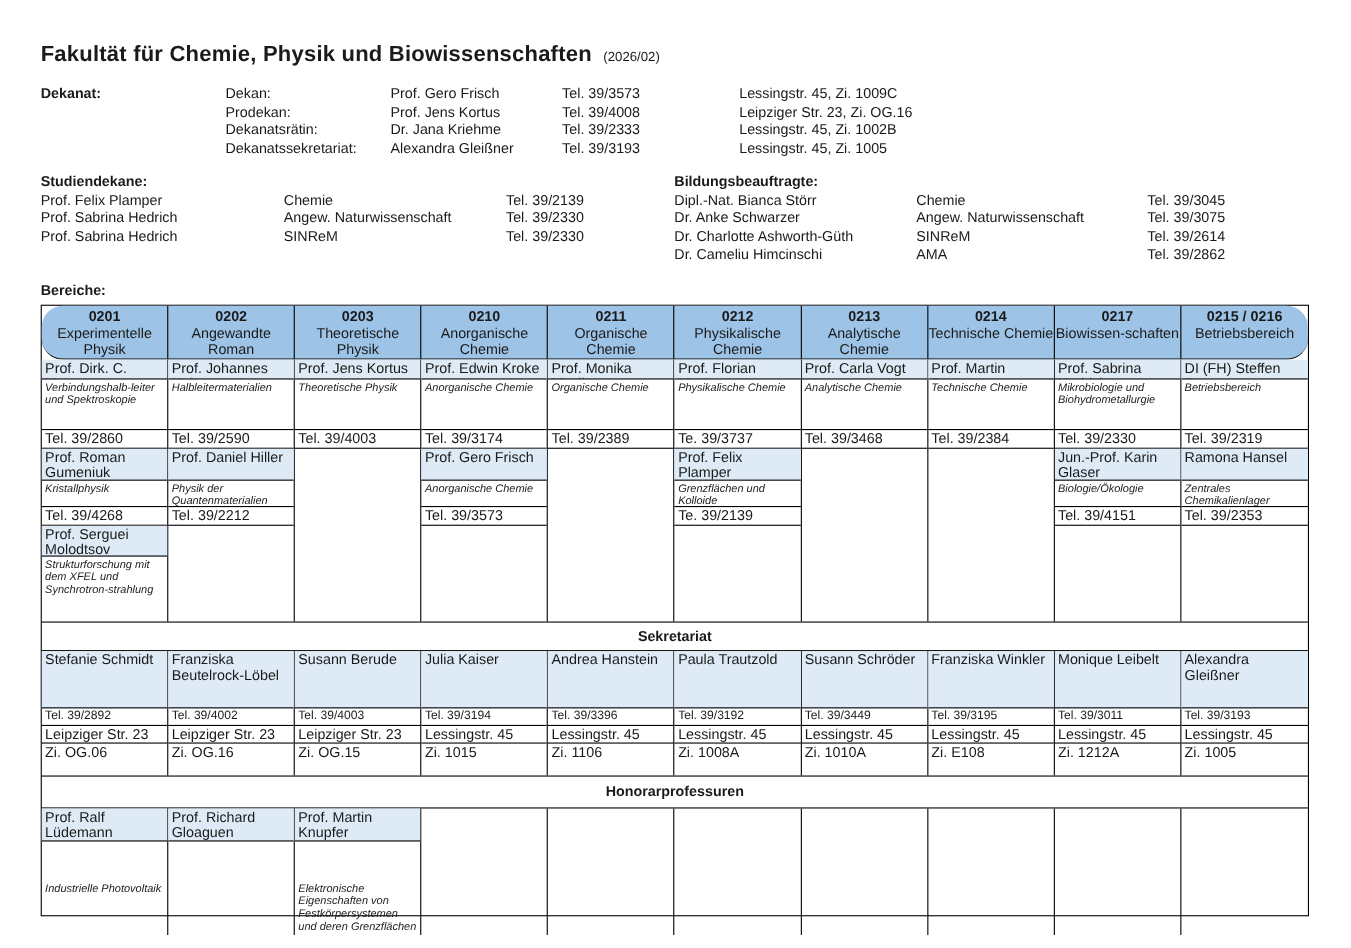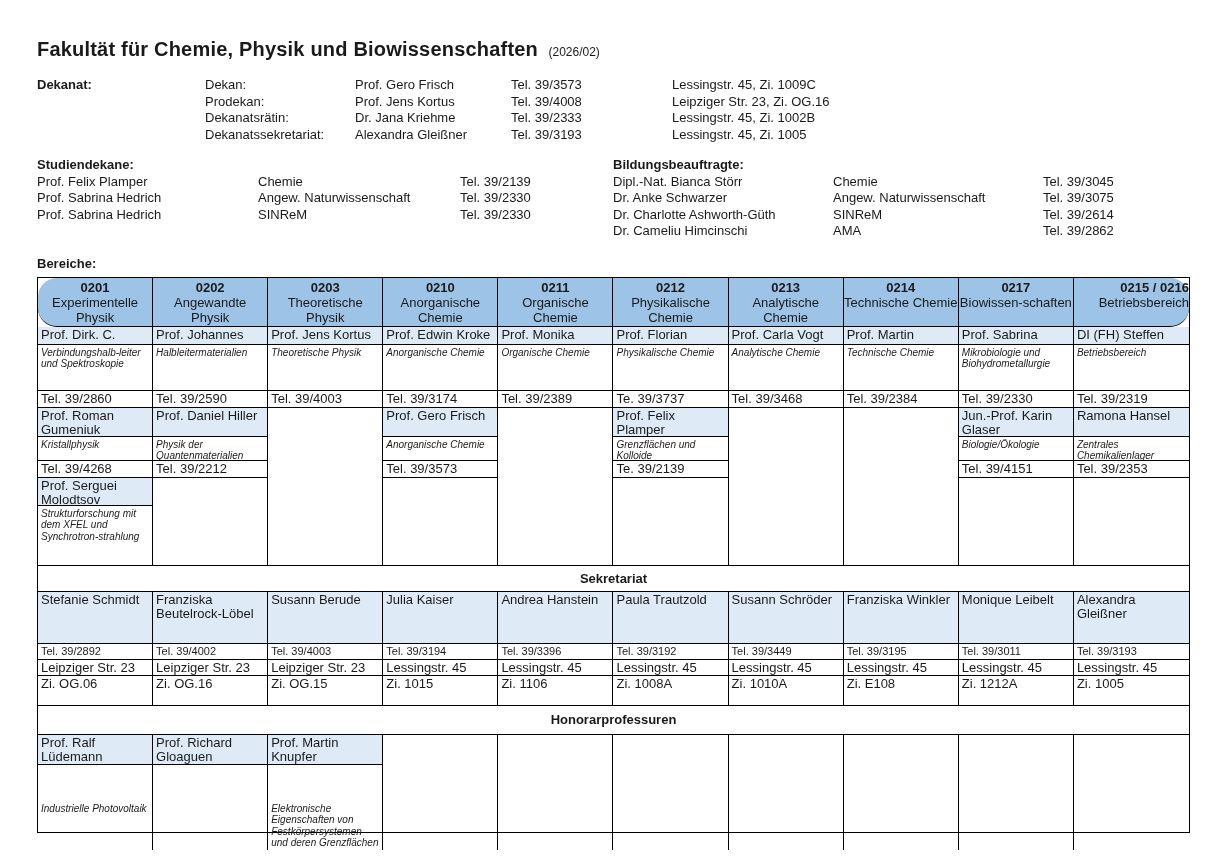--- a/index.html
+++ b/index.html
@@ -36,21 +36,21 @@
   .br-name { width:220px; } .br-subj { width:210px; } .br-tel { flex:1; }
 
   .bereiche-label { margin-top:16px; font-size:13px; font-weight:bold; }
 
   
   .btable { margin-top:6px; width:1153px; border:1px solid #000; }
   .thead { display:grid; grid-template-columns:repeat(10,1fr); height:49px;
            background:var(--header-blue,#9DC3E6); border-bottom:1px solid #000;border-radius:19px; }
   .th { border-right:1px solid #000; text-align:center; font-size:13px;
         line-height:15px; padding-top:2px; min-width:0; }
-  .th:last-child { border-right:none;text-align:right; }
+  .th:last-child { border-right:none; }
   .th .code { font-weight:bold; }
 
   .band { display:grid; grid-template-columns:repeat(10,1fr); height:238px; }
   .sband { display:grid; grid-template-columns:repeat(10,1fr); height:113px; }
   .hband { display:grid; grid-template-columns:repeat(10,1fr); height:97px; }
   .bcol { display:flex; flex-direction:column; border-right:1px solid #000; min-width:0; }
   .bcol:last-child { border-right:none; }
 
   .cell { padding:1px 3px; overflow:hidden; }
   .cname { background:var(--light-blue,#DEEBF7); border-bottom:1px solid #000;
@@ -169,21 +169,21 @@
 
   <div class="btable">
 
     <div class="thead">
       <div class="th">
           <div class="code">0201</div>
           <div class="dept">Experimentelle Physik</div>
         </div>
       <div class="th">
           <div class="code">0202</div>
-          <div class="dept">Angewandte Physik</div>
+          <div class="dept">Angewandte Roman</div>
         </div>
       <div class="th">
           <div class="code">0203</div>
           <div class="dept">Theoretische Physik</div>
         </div>
       <div class="th">
           <div class="code">0210</div>
           <div class="dept">Anorganische Chemie</div>
         </div>
       <div class="th">

